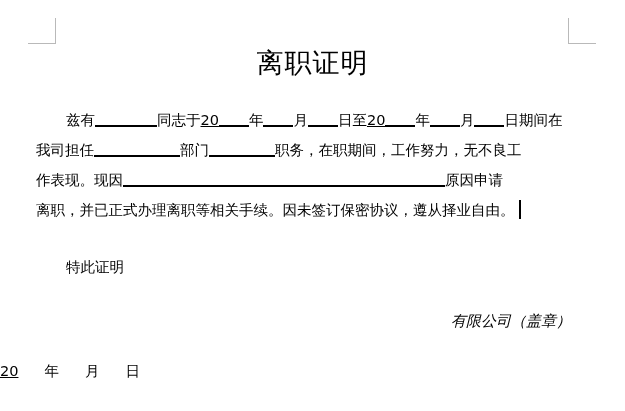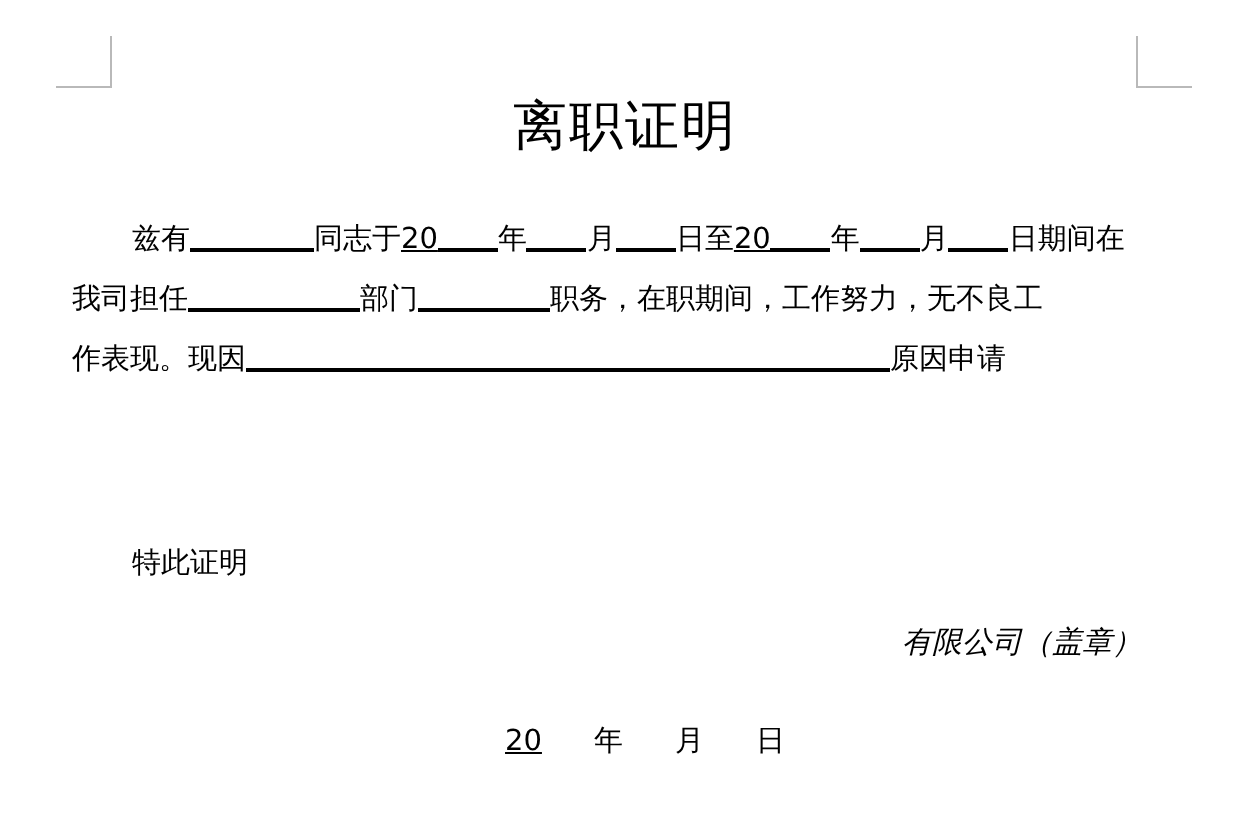--- a/index.html
+++ b/index.html
@@ -103,22 +103,22 @@
     height: 19px;
     background: #000;
     vertical-align: -4px;
     margin-left: 4px;
   }
 
   
   .closing {
     position: absolute;
     left: 66px;
-    top: 267px;
-    font-family: Liberation Sans, sans-serif;
+    top: 253px;
+    font-family: Liberation Mono, monospace;
     font-size: 14.5px;
     line-height: 30px;
     white-space: nowrap;
   }
 
   .sign-company {
     position: absolute;
     left: 0;
     top: 308px;
     width: 571px;
@@ -128,26 +128,25 @@
     line-height: 26px;
     white-space: nowrap;
     font-style: italic;
   }
 
   .sign-date {
     position: absolute;
     left: 0;
     top: 358px;
     width: 571px;
-    text-align: center;
+    text-align: left;
     font-family: "DejaVu Sans", "Liberation Sans", sans-serif;
     font-size: 14.5px;
     line-height: 26px;
     white-space: nowrap;
-    margin-left: 37px;
   }
   .sign-date .sp { display: inline-block; width: 26px; }
 </style>
 </head>
 <body>
 
 <div id="page">
 
   <div class="crop-mark crop-tl">
     <i class="v"></i>
@@ -161,20 +160,21 @@
   <div class="doc-title">离职证明</div>
 
   <div class="body-block">
 
     <span class="body-line"><span class="indent"></span><span>兹有</span><span class="blank b-name"></span><span>同志于</span><span class="num">20</span><span class="blank b-y1"></span><span>年</span><span class="blank b-m1"></span><span>月</span><span class="blank b-d1"></span><span>日至</span><span class="num">20</span><span class="blank b-y2"></span><span>年</span><span class="blank b-m2"></span><span>月</span><span class="blank b-d2"></span><span>日期间在</span></span>
 
     <span class="body-line"><span>我司担任</span><span class="blank b-dept"></span><span>部门</span><span class="blank b-post"></span><span>职务</span><span>，在职期间，工作努力，无不良工</span></span>
 
     <span class="body-line"><span>作表现。现因</span><span class="blank b-reason"></span><span>原因申请</span></span>
 
+    <span class="body-line"><span>离职，并已正式办理离职等相关手续。因未签订保密协议，遵从择业自由。</span><span class="caret"></span></span>
 
   </div>
 
   <div class="closing">特此证明</div>
 
   <div class="sign-company">有限公司（盖章）</div>
 
   <div class="sign-date"><span class="num">20</span><span class="sp"></span><span>年</span><span class="sp"></span><span>月</span><span class="sp"></span><span>日</span></div>
 
 </div>

